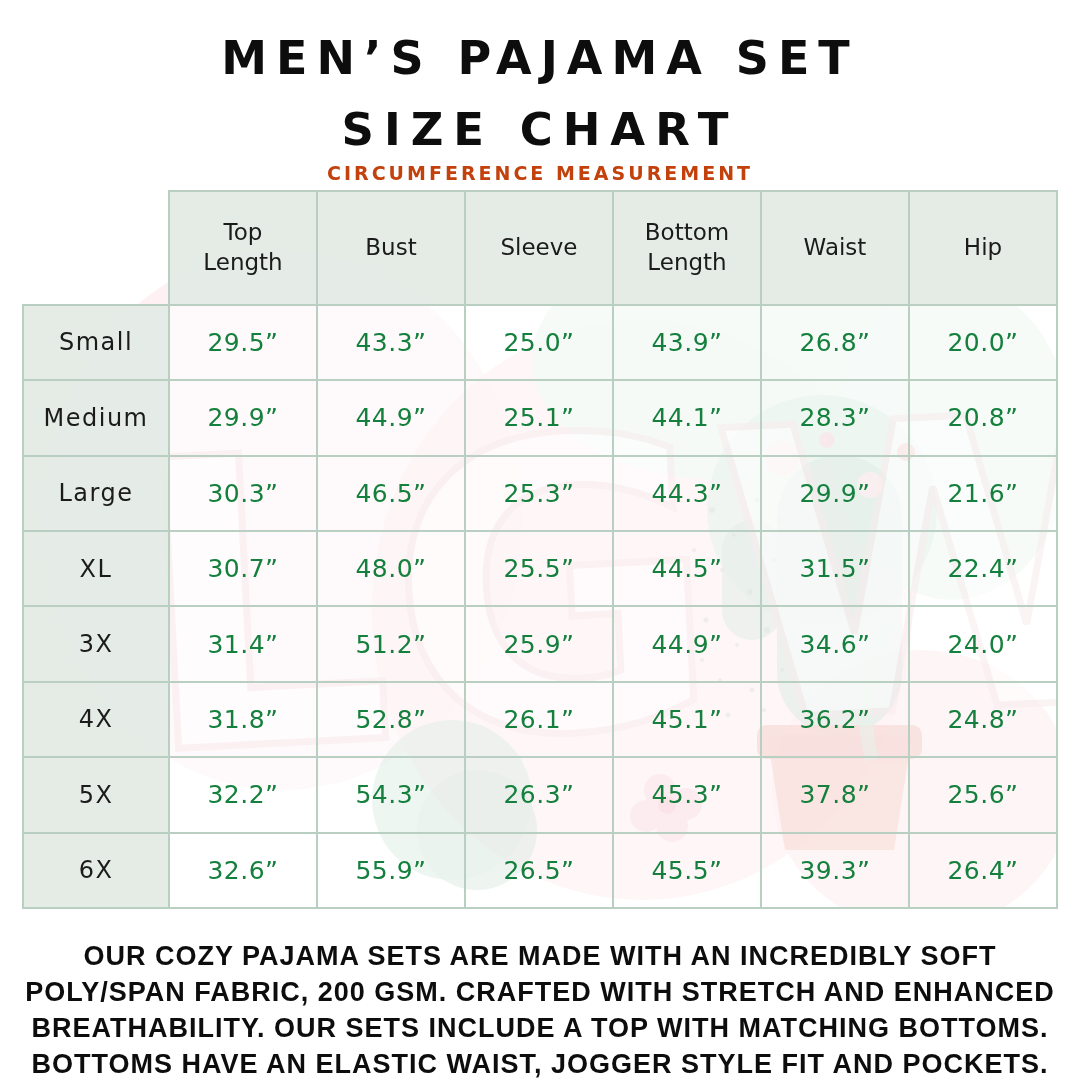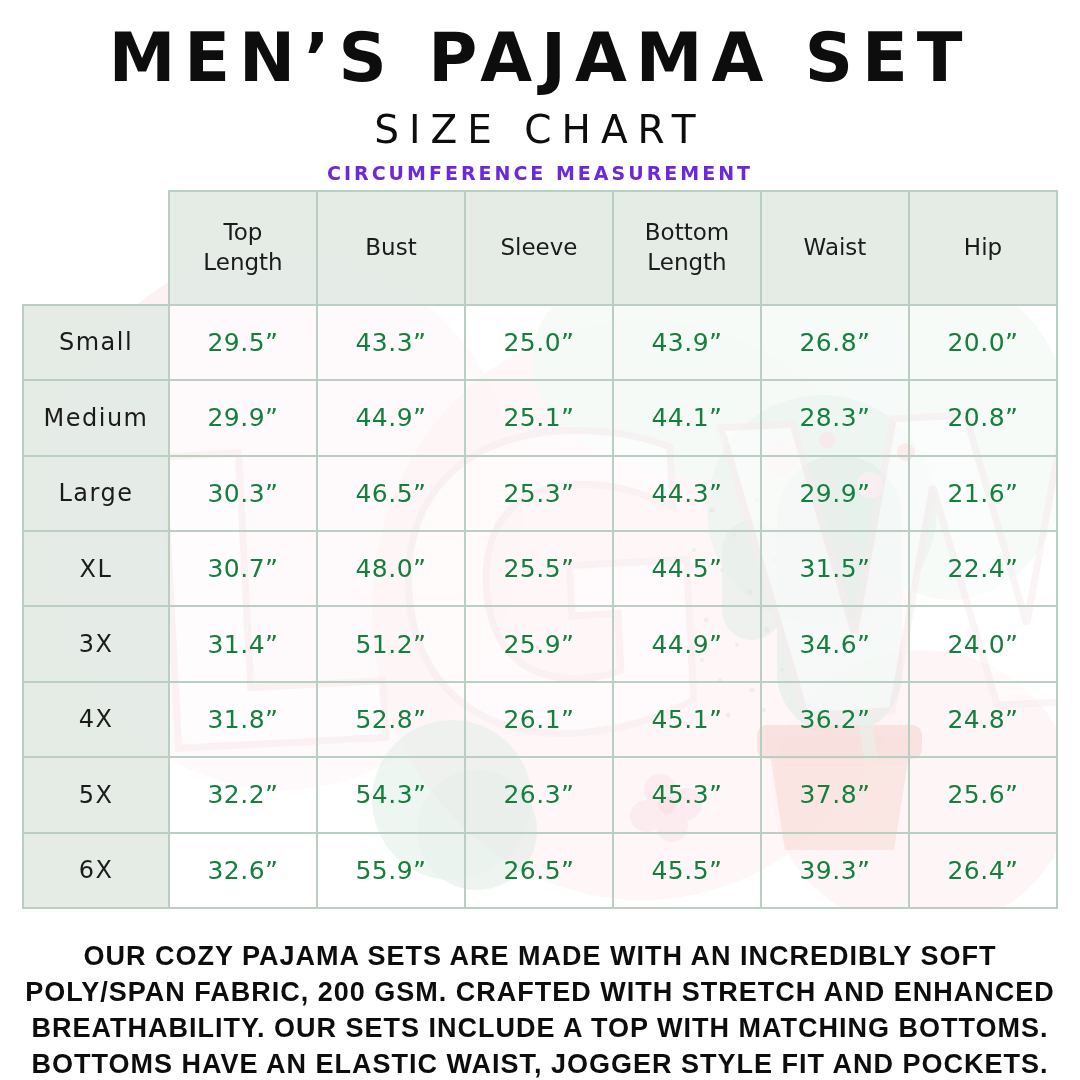--- a/index.html
+++ b/index.html
@@ -4,29 +4,29 @@
 <style>
   html,body{margin:0;padding:0;background:#ffffff;}
   .canvas{
     position:relative;width:1080px;height:1080px;background:#ffffff;
     font-family:"Liberation Sans",sans-serif;color:#161616;overflow:hidden;
   }
   
   .header{position:absolute;top:0;left:0;width:1080px;text-align:center;z-index:2;}
   .title{
     margin:0;padding-top:16px;font-family:"DejaVu Sans",sans-serif;
-    font-size:67px;font-weight:700;letter-spacing:9px;line-height:84px;color:#0d0d0d;
+    font-size:46px;font-weight:700;letter-spacing:9px;line-height:84px;color:#0d0d0d;
   }
   .subtitle{
     margin:0;font-family:"DejaVu Sans",sans-serif;
-    font-size:39px;font-weight:400;letter-spacing:10px;line-height:60px;color:#0d0d0d;
+    font-size:45px;font-weight:700;letter-spacing:10px;line-height:60px;color:#0d0d0d;
   }
   .caption{
     margin:2px 0 0 0;font-family:"DejaVu Sans",sans-serif;
-    font-size:19px;font-weight:700;letter-spacing:3px;color:#6d28d9;
+    font-size:19px;font-weight:700;letter-spacing:3px;color:#c2410c;
   }
   
   .table-wrap{position:absolute;left:22px;top:190px;width:1036px;height:719px;}
   .watermark{position:absolute;left:0;top:0;width:1036px;height:719px;z-index:0;}
   table.size-table{
     position:relative;z-index:1;width:1036px;height:719px;
     border-collapse:collapse;table-layout:fixed;
   }
   col.c-label{width:146px;}
   tr.header-row{height:98px;}

